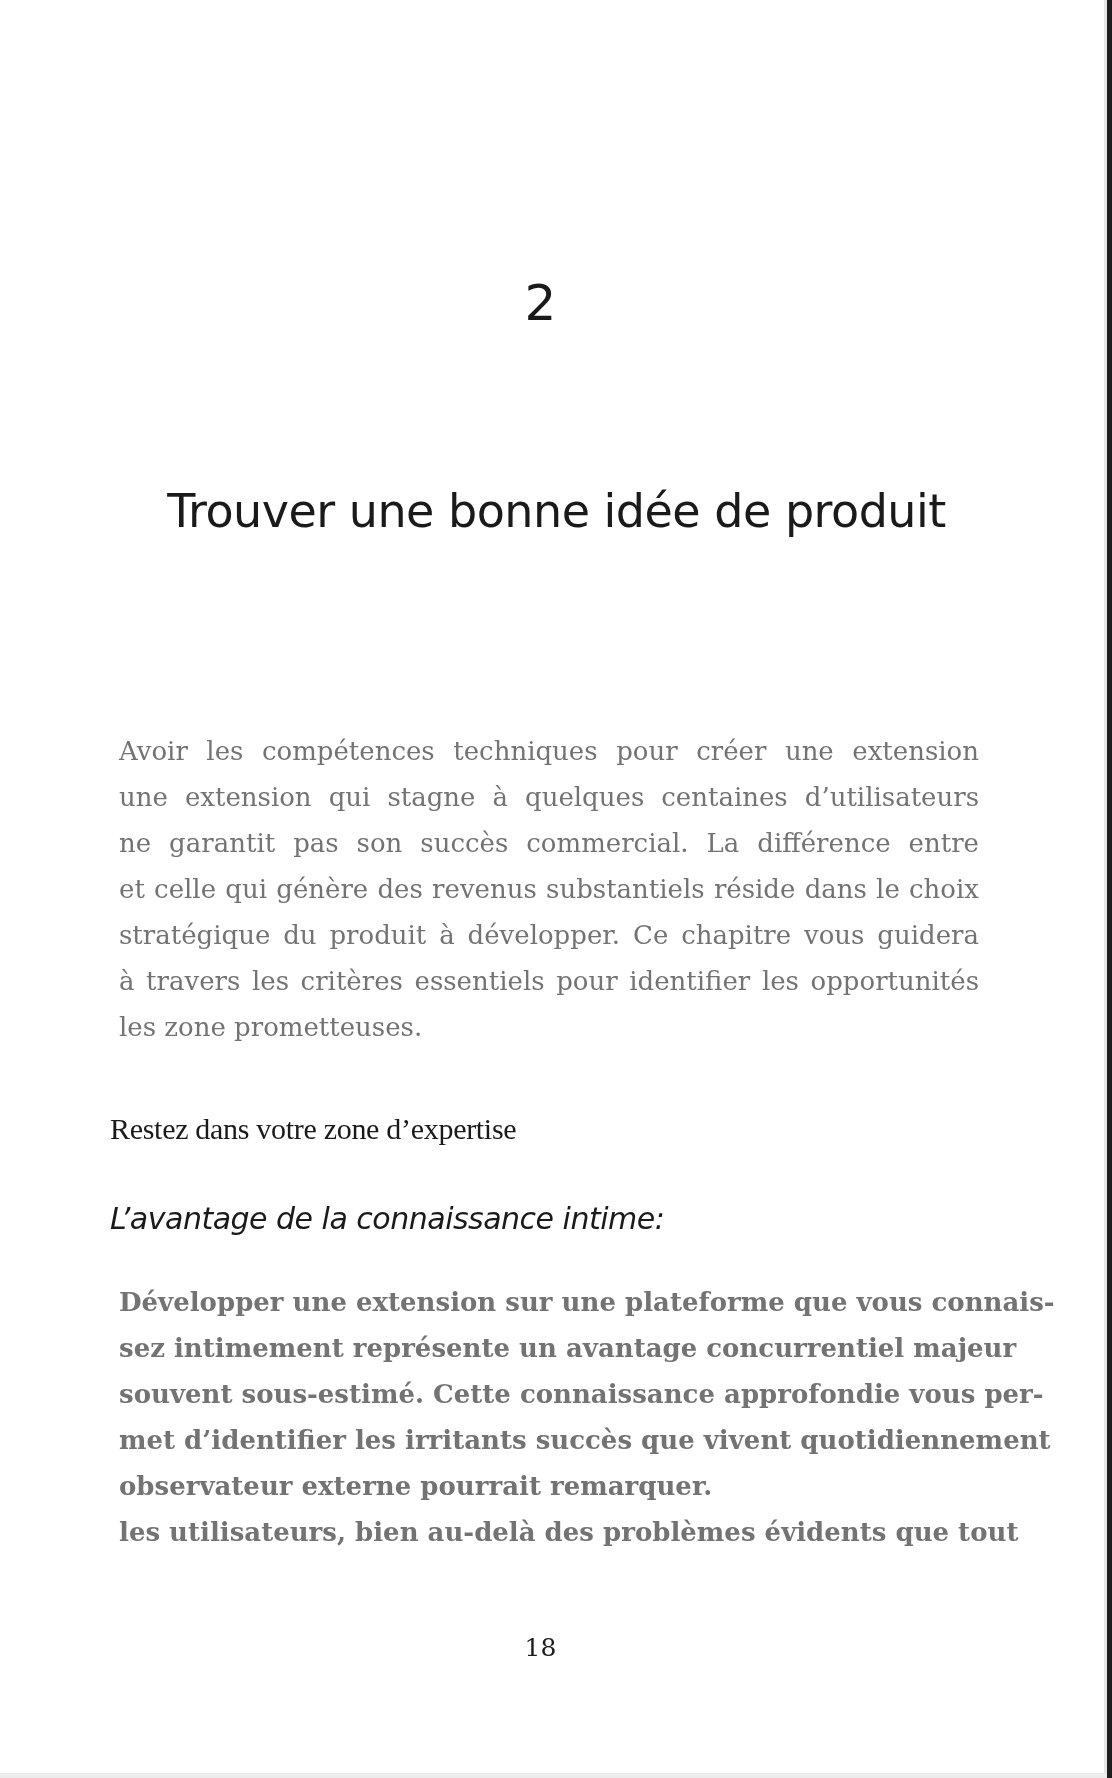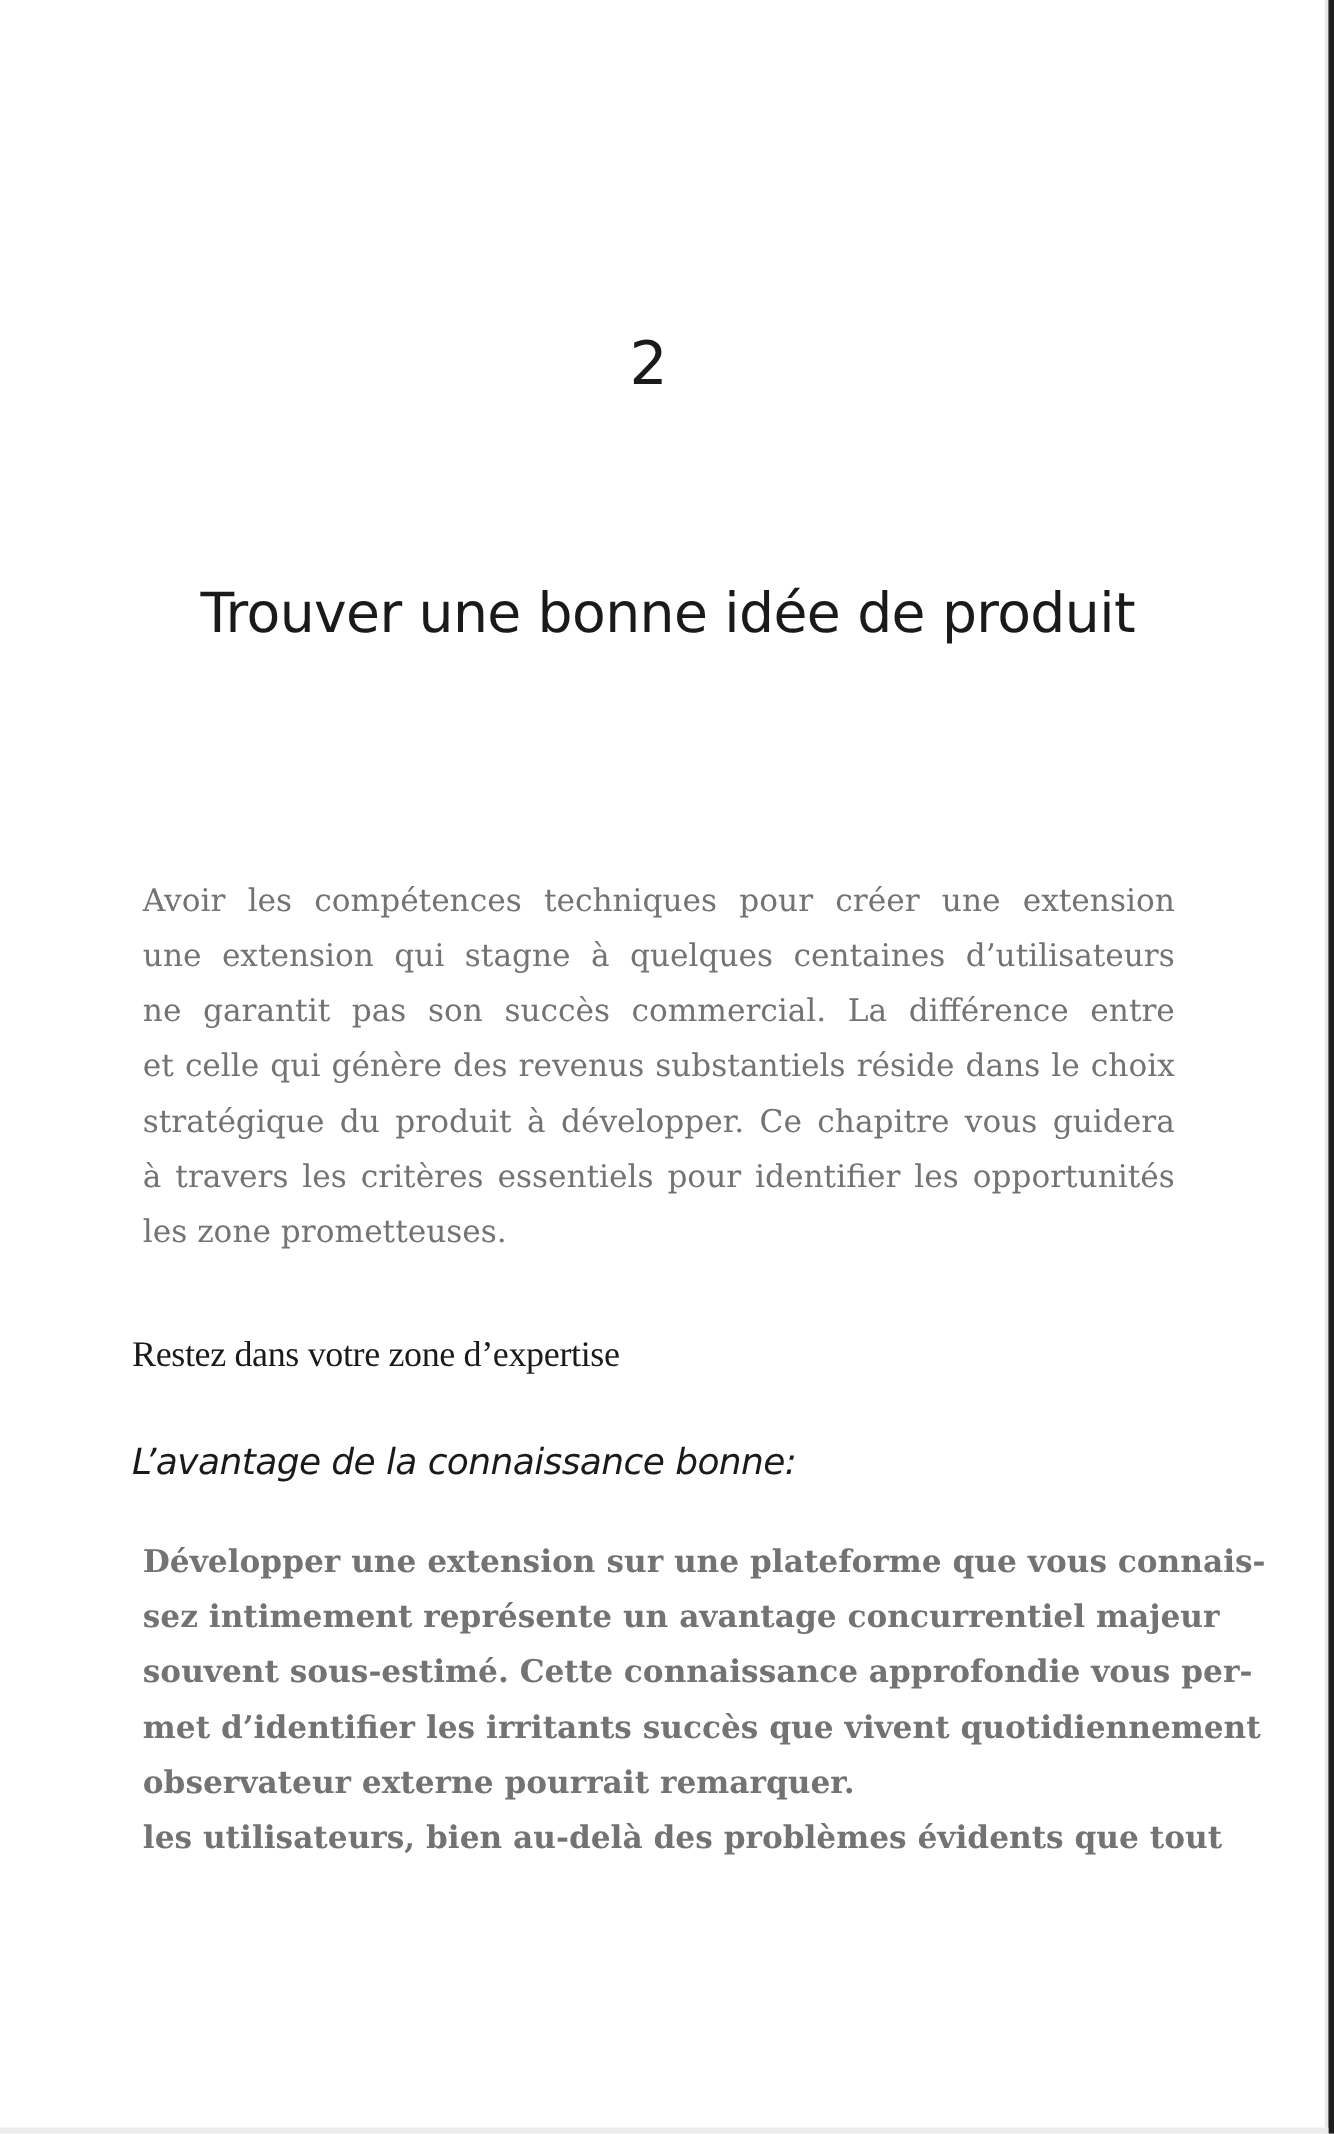--- a/index.html
+++ b/index.html
@@ -68,28 +68,29 @@
     <span class="line">une extension qui stagne à quelques centaines d’utilisateurs</span>
     <span class="line">ne garantit pas son succès commercial.  La différence entre</span>
     <span class="line">et celle qui génère des revenus substantiels réside dans le choix</span>
     <span class="line">stratégique du produit à développer. Ce chapitre vous guidera</span>
     <span class="line">à travers les critères essentiels pour identifier les opportunités</span>
     <span class="line last">les zone prometteuses.</span>
   </div>
 
   <div class="section-heading">Restez dans votre zone d’expertise</div>
 
-  <div class="sub-heading">L’avantage de la connaissance bonne:</div>
+  <div class="sub-heading">L’avantage de la connaissance intime:</div>
 
   <div class="para" style="top:1279px;font-weight:bold;">
     <span class="line">Développer une extension sur une plateforme que vous connais-</span>
     <span class="line">sez intimement représente un avantage concurrentiel majeur</span>
     <span class="line">souvent sous-estimé. Cette connaissance approfondie vous per-</span>
     <span class="line">met d’identifier les irritants succès que vivent quotidiennement</span>
     <span class="line last">observateur externe pourrait remarquer.</span>
     <span class="line">les utilisateurs, bien au-delà des problèmes évidents que tout</span>
   </div>
 
+  <div class="page-number">18</div>
 </div>
 
 <div class="edge-grey"></div>
 <div class="edge-dark"></div>
 <div class="bottom-strip"></div>
 
 </body></html>

